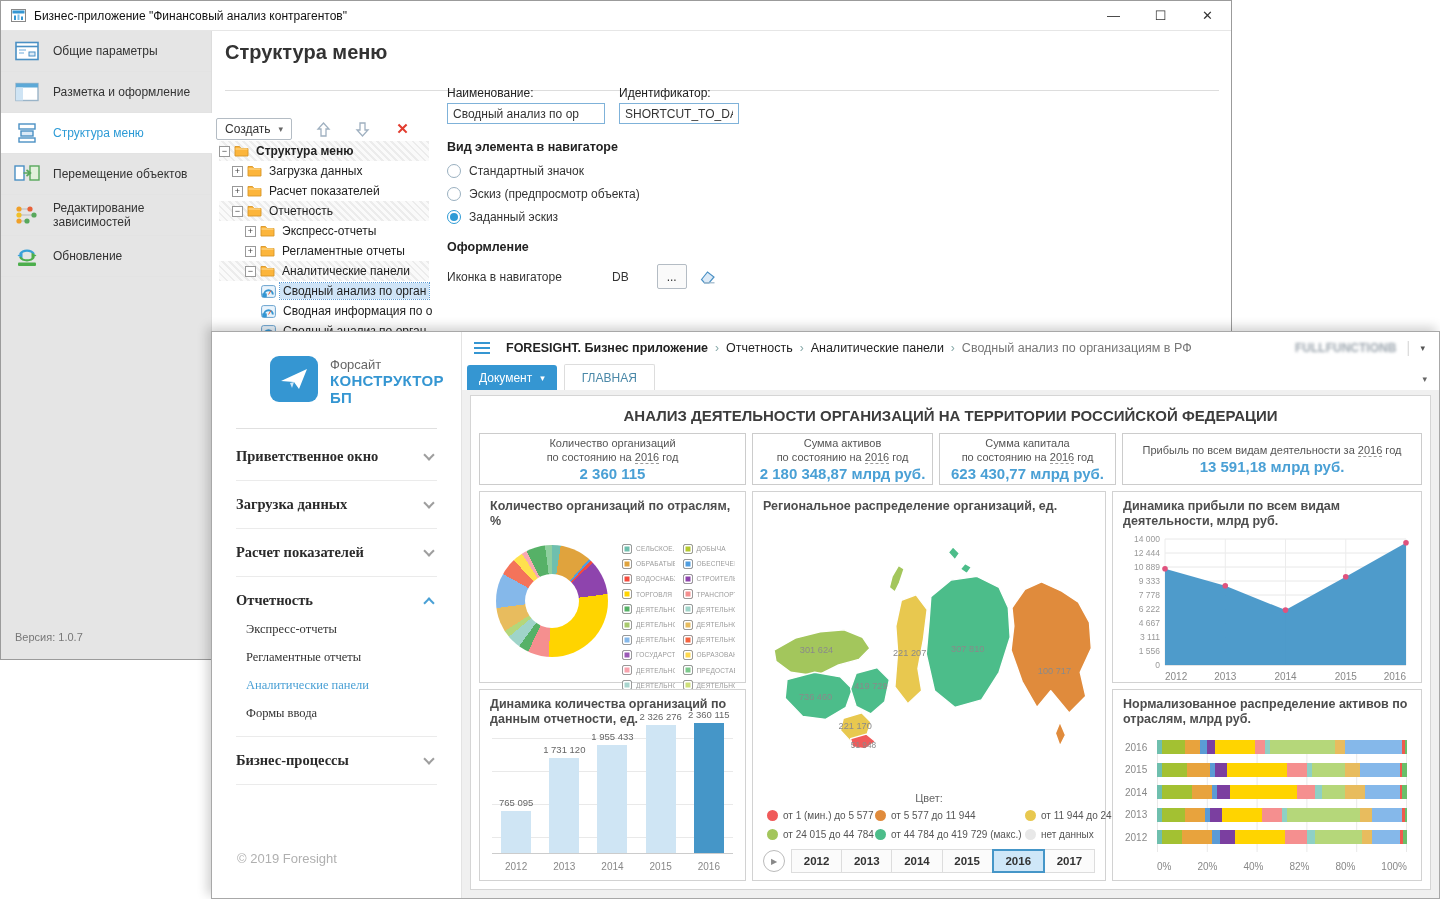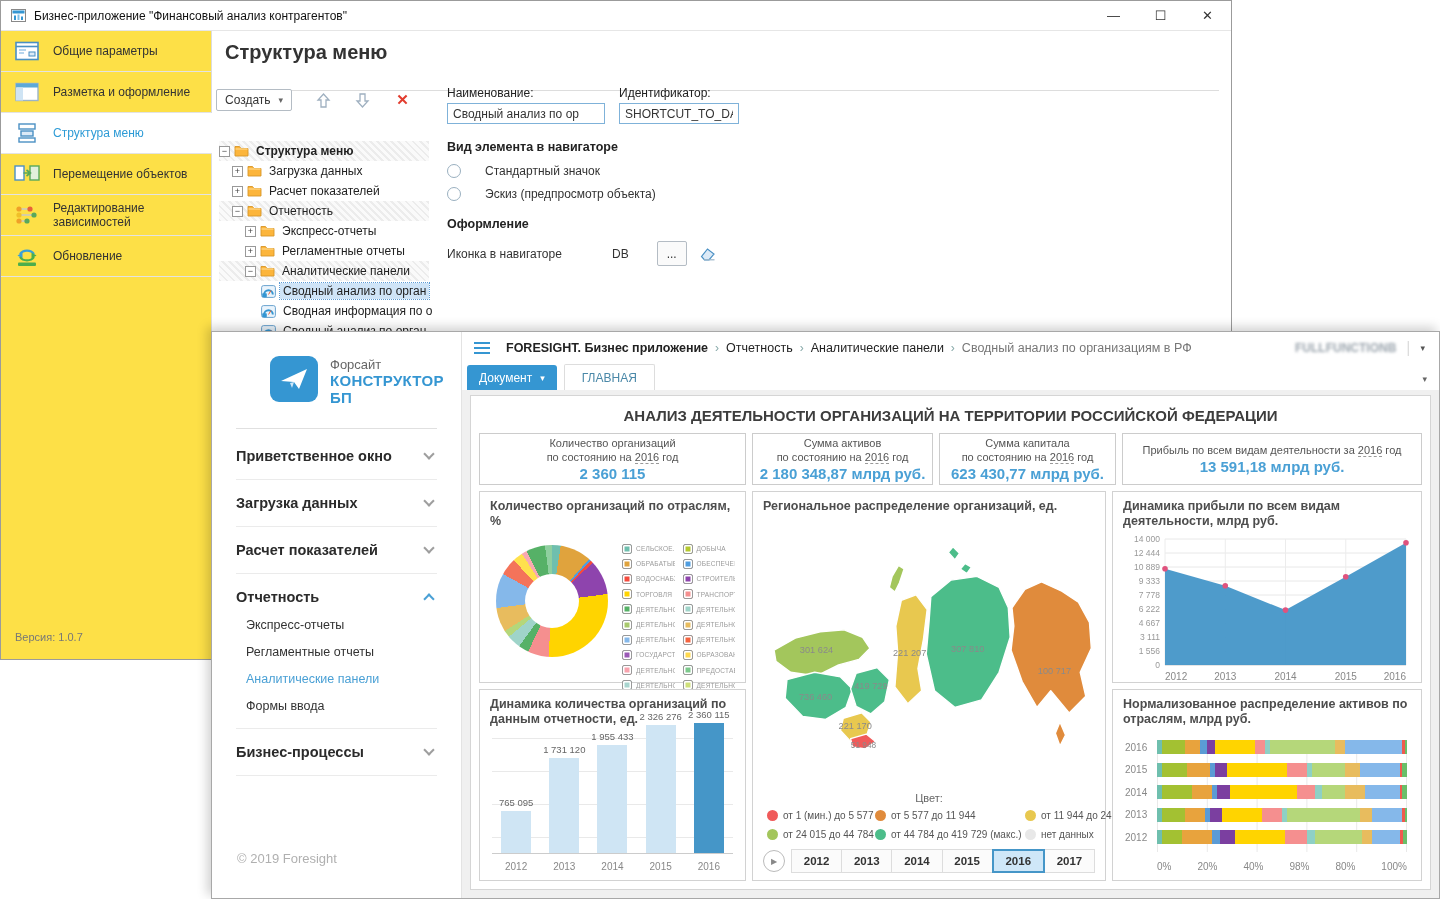--- a/index.html
+++ b/index.html
@@ -7,65 +7,65 @@
   body { position:relative; font-family:"Liberation Sans",sans-serif; background:#fff; overflow:hidden; color:#333; }
 
   
   .main-window { position:absolute; left:0; top:0; width:1232px; height:660px; background:#fff; border:1px solid #9b9b9b; }
   .titlebar { height:30px; display:flex; align-items:center; padding-left:10px; background:#fff; border-bottom:1px solid #e6e6e6; }
   .titlebar .t-ic { margin-right:8px; display:flex; }
   .title-text { font-size:12px; color:#111; }
   .win-controls { margin-left:auto; display:flex; height:100%; }
   .win-btn { width:47px; height:100%; display:flex; align-items:center; justify-content:center; font-size:13px; color:#333; }
   .mw-body { display:flex; height:628px; }
-  .mw-sidebar { width:211px; background:#fde047; border-right:1px solid #dcdcdc; position:relative; }
+  .mw-sidebar { width:211px; background:#e5e5e5; border-right:1px solid #dcdcdc; position:relative; }
   .mw-item { min-height:41px; display:flex; align-items:center; gap:12px; padding:4px 6px 4px 12px; border-bottom:1px solid #e3e3e3; font-size:12px; color:#333; cursor:default; }
   .mw-item .mw-ic { width:28px; display:flex; justify-content:center; flex:none; }
   .mw-item.active { background:#fff; color:#2e9bd6; margin-right:-1px; }
   .mw-version { position:absolute; bottom:16px; left:14px; font-size:11px; color:#777; }
   .mw-content { flex:1; position:relative; background:#fff; }
   .mw-title { position:absolute; left:13px; top:10px; font-size:20px; font-weight:bold; color:#333; }
   .mw-hr { position:absolute; top:59px; left:13px; right:12px; border-top:1px solid #ddd; }
-  .mw-toolbar { position:absolute; left:4px; top:58px; display:flex; align-items:center; gap:24px; }
+  .mw-toolbar { position:absolute; left:4px; top:87px; display:flex; align-items:center; gap:24px; }
   .create-btn { display:flex; align-items:center; gap:8px; border:1px solid #b4bcc4; background:#fff; font-size:12px; color:#333; padding:3px 8px; border-radius:2px; }
   .create-btn .caret { font-size:9px; color:#666; }
   .tb-ic { display:flex; }
   .tb-del { font-size:15px; font-weight:bold; color:#e23c2e; padding:0 2px; }
   .menu-tree { position:absolute; left:7px; top:110px; width:210px; }
   .tree-row { display:flex; align-items:center; height:20px; font-size:12px; white-space:nowrap; }
   .tree-row.hatched { background:repeating-linear-gradient(45deg,#ececec 0 2px,#fafafa 2px 5px); }
   .expander { width:11px; height:11px; flex:none; border:1px solid #999; background:#fff; font-size:9px; line-height:9px; text-align:center; color:#444; margin-right:4px; }
   .expander-sp { width:3px; flex:none; }
   .tree-ic { margin-right:4px; display:flex; flex:none; }
   .tree-label { padding:1px 3px; color:#222; }
   .tree-label.bold { font-weight:bold; }
   .tree-label.selected { background:#cfe4f7; outline:1px dotted #5b9bd5; }
   .mw-form { position:absolute; left:235px; top:55px; width:620px; font-size:12px; }
   .f-cols { display:flex; gap:14px; }
   .f-col label { display:block; margin-bottom:3px; color:#222; }
   .f-input { border:1px solid #7fb2d9; height:21px; font-size:12px; font-family:"Liberation Sans",sans-serif; padding:0 5px; color:#333; }
   .sec-title { font-weight:bold; font-size:12.5px; margin:16px 0 10px; color:#222; }
-  .radio-row { display:flex; align-items:center; gap:24px; margin-bottom:9px; }
+  .radio-row { display:flex; align-items:center; gap:8px; margin-bottom:9px; }
   .radio { width:14px; height:14px; border-radius:50%; border:1px solid #9ab0c0; background:#fff; flex:none; }
   .radio.checked { border-color:#2e9bd6; }
   .radio.checked::after { content:""; display:block; width:8px; height:8px; margin:2px; border-radius:50%; background:#2e9bd6; }
   .icon-row { display:flex; align-items:center; margin-top:6px; }
   .icon-row .lbl { width:125px; }
   .icon-row .val { margin-left:40px; }
   .browse-btn { margin-left:28px; width:30px; height:25px; border:1px solid #b4bcc4; background:#fafafa; border-radius:2px; font-size:12px; line-height:10px; color:#333; }
   .eraser { margin-left:12px; display:flex; }
 
   
   .dash-window { position:absolute; left:211px; top:331px; width:1229px; height:568px; background:#fff; border:1px solid #a8a8a8; box-shadow:-4px -4px 10px rgba(0,0,0,.18); display:flex; }
   .dash-sidebar { width:250px; flex:none; border-right:1px solid #e3e3e3; position:relative; padding-top:24px; }
   .brand { display:flex; align-items:center; gap:12px; margin-left:58px; }
   .brand-l1 { font-size:13px; color:#666; }
   .brand-l2 { font-size:15px; font-weight:bold; color:#3596d2; letter-spacing:.3px; }
   .brand-hr { border-top:1px solid #e0e0e0; margin:22px 24px 4px; }
-  .dmenu { padding:0 24px; }
+  .dmenu { padding:0 24px;font-family:Liberation Serif, serif; }
   .dgroup { border-bottom:1px solid #ebebeb; padding:15px 0; }
   .dmenu-head { display:flex; align-items:center; justify-content:space-between; font-size:14.5px; font-weight:bold; color:#2b2b2b; }
   .chev { width:8px; height:8px; border-right:2px solid #9e9e9e; border-bottom:2px solid #9e9e9e; transform:rotate(45deg); margin-right:4px; margin-top:-4px; }
   .chev.up { transform:rotate(-135deg); margin-top:4px; border-color:#4aa0d5; }
   .dmenu-sub { font-size:12.5px; color:#333; padding:13px 0 0 10px; }
   .dmenu-sub.active { color:#4aa0d5; }
   .copyright { position:absolute; bottom:32px; left:25px; font-size:13px; color:#b0b0b0; }
 
   .dash-main { flex:1; display:flex; flex-direction:column; min-width:0; }
   .crumb-bar { height:31px; flex:none; display:flex; align-items:center; padding:0 14px 0 12px; }
@@ -393,20 +393,24 @@
         </div>
         <div class="sec-title">Вид элемента в навигаторе</div>
         <div>
             <div class="radio-row">
               <span class="radio"></span>
               <span>Стандартный значок</span>
             </div>
             <div class="radio-row">
               <span class="radio"></span>
               <span>Эскиз (предпросмотр объекта)</span>
+            </div>
+            <div class="radio-row">
+              <span class="radio checked"></span>
+              <span>Заданный эскиз</span>
             </div>
           </div>
         <div class="sec-title">Оформление</div>
         <div class="icon-row">
           <span class="lbl">Иконка в навигаторе</span>
           <span class="val">DB</span>
           <button class="browse-btn">...</button>
           <span class="eraser">
             <svg width="18" height="15" viewBox="0 0 18 15">
                 <path d="M2.5 10.5 L8.5 3 L15 8 L10 14 H5.5 Z" fill="#dceaf7" stroke="#4a90c4" stroke-width="1.2"></path>
@@ -851,21 +855,21 @@
                       <span class="stack-seg" style="width: 11%; background: rgb(133, 184, 234);"></span>
                       <span class="stack-seg" style="width: 1.5%; background: rgb(240, 90, 79);"></span>
                       <span class="stack-seg" style="width: 1.5%; background: rgb(106, 191, 105);"></span>
                     </div>
                   </div>
                 </div>
               <div class="stack-xlabels">
                   <span>0%</span>
                   <span>20%</span>
                   <span>40%</span>
-                  <span>98%</span>
+                  <span>82%</span>
                   <span>80%</span>
                   <span>100%</span>
                 </div>
             </div>
           </div>
         </div>
       </div>
     </div>
   </div>
 </div>

